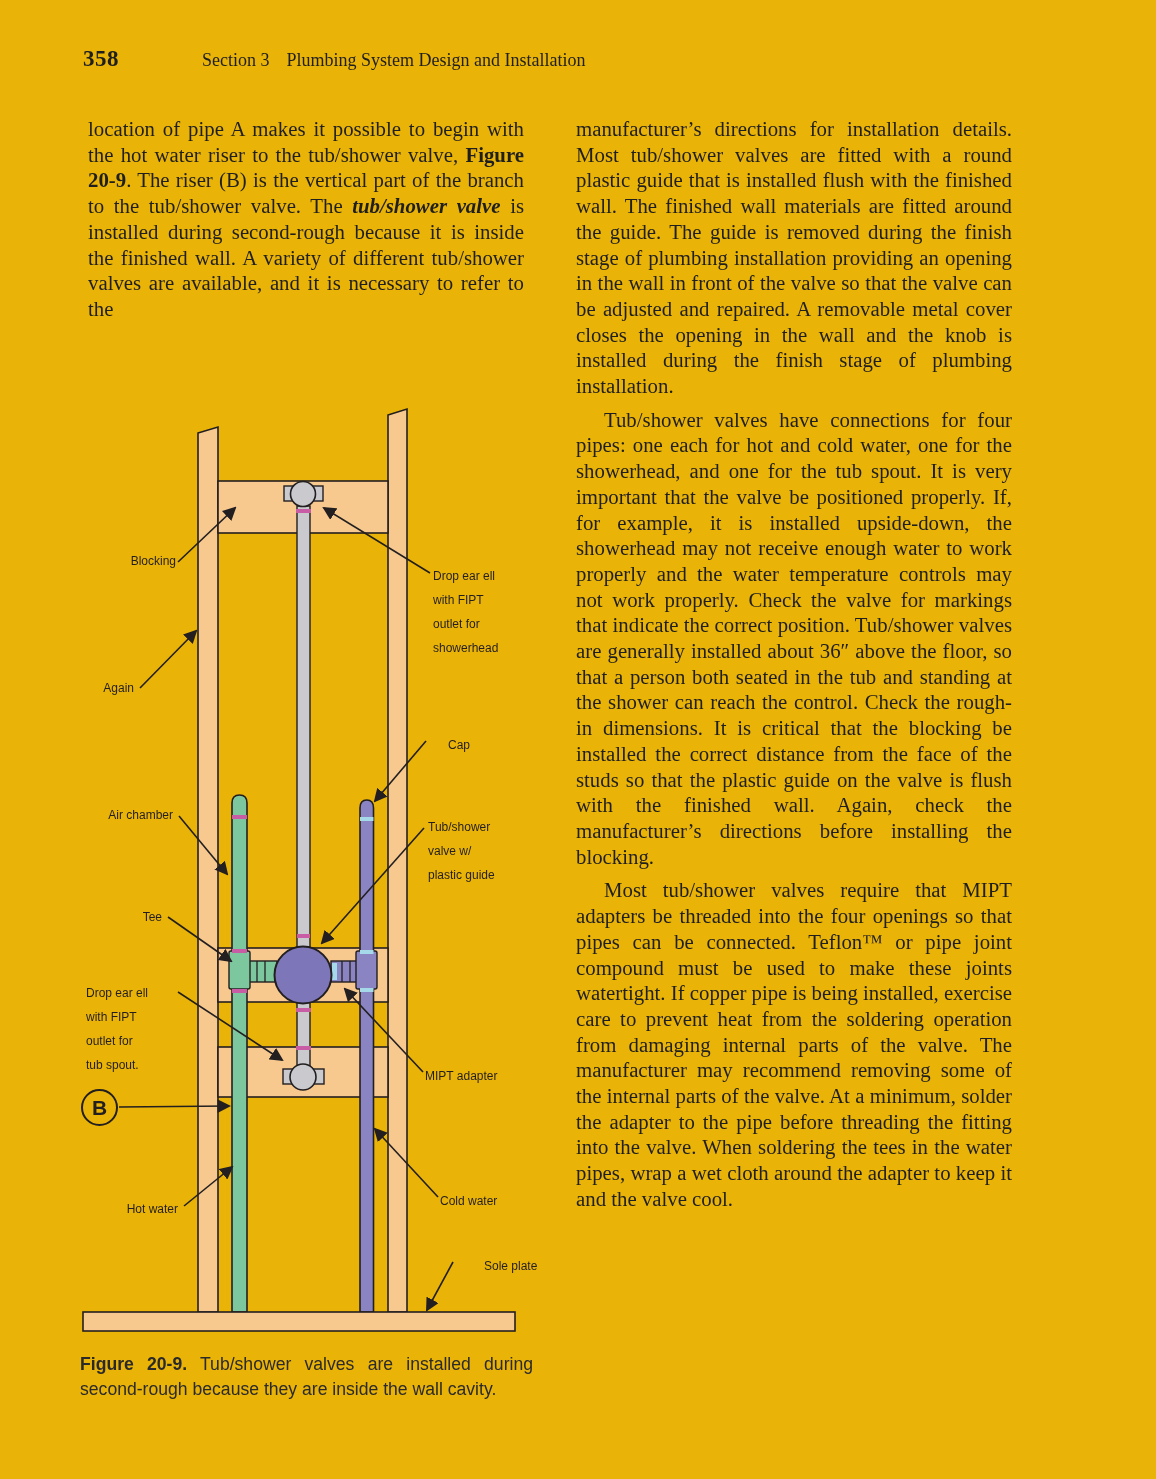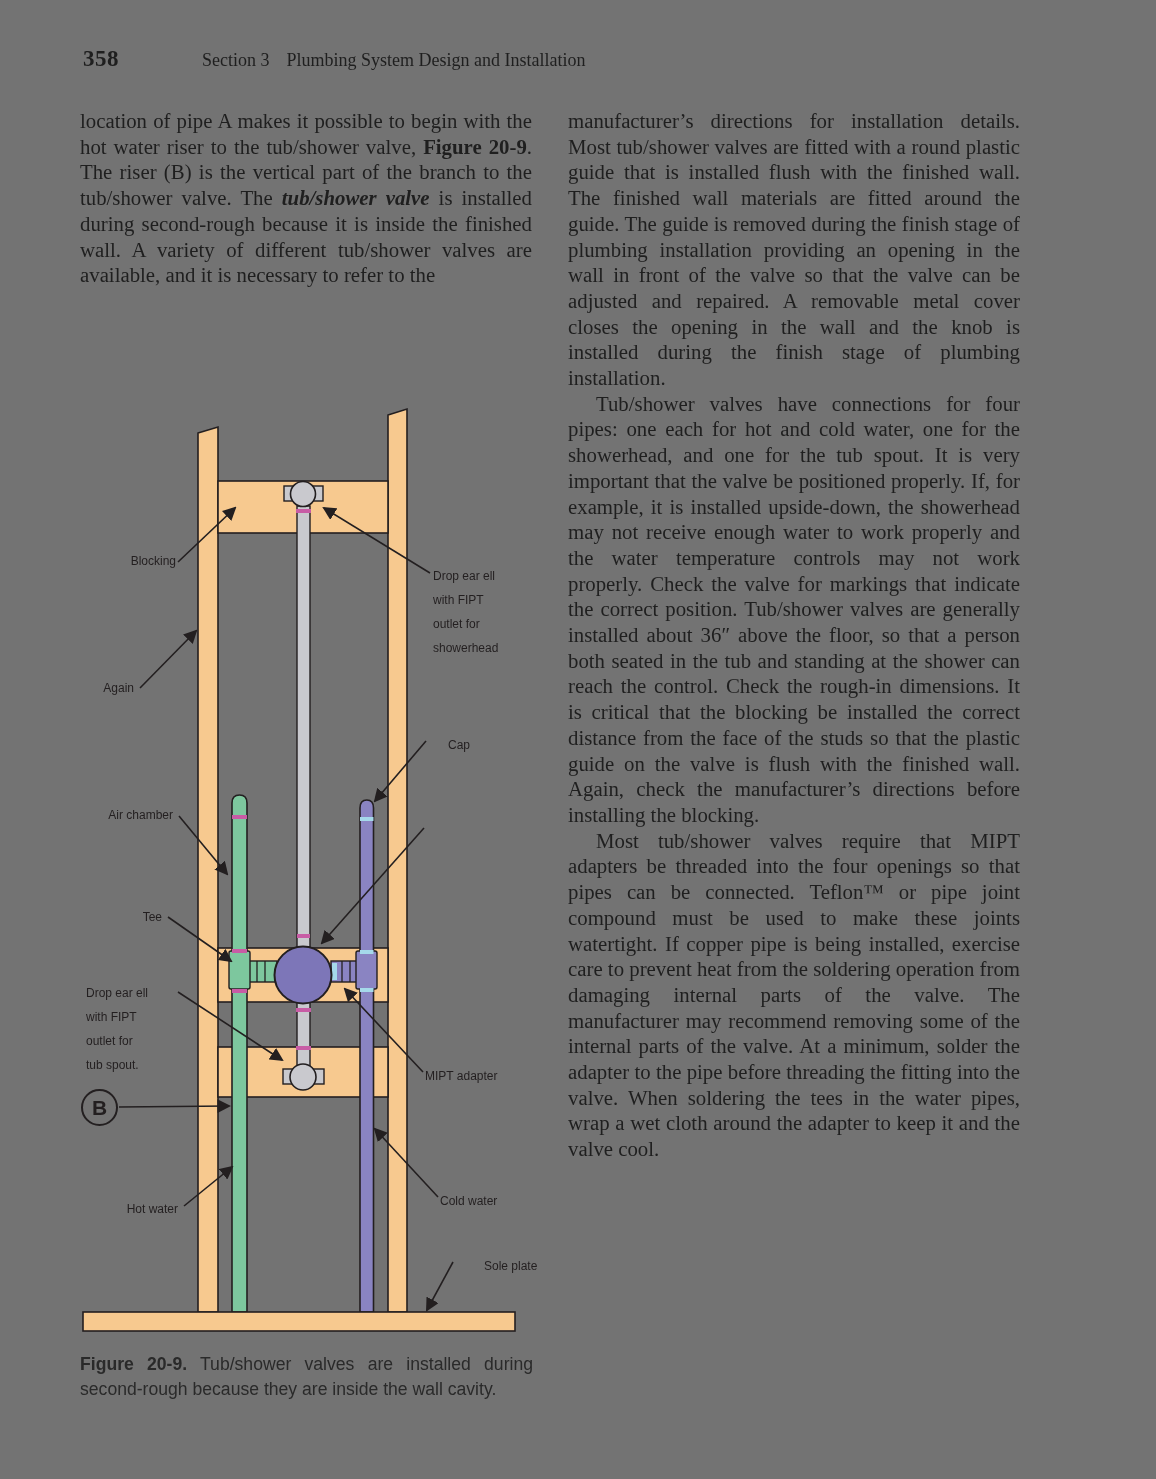--- a/index.html
+++ b/index.html
@@ -1,25 +1,25 @@
 <!DOCTYPE html>
 <html><head>
 <meta charset="utf-8">
 <style>
   html,body{margin:0;padding:0;background:#ffffff;}
-  .page{position:relative;width:1156px;height:1479px;background:#737373;overflow:hidden;
+  .page{position:relative;width:1156px;height:1479px;background:#eab308;overflow:hidden;
         font-family:"Liberation Serif", serif;color:#1f1f1f;}
   
   .hdr{position:absolute;left:83px;top:46px;display:flex;align-items:baseline;}
   .pageno{font-size:23px;font-weight:bold;letter-spacing:.5px;}
   .sect{font-size:18px;margin-left:83px;}
   .htitle{font-size:18px;margin-left:17px;}
   
   .col{position:absolute;width:452px;font-size:20.8px;line-height:25.7px;text-align:justify;}
-  .col p{margin:0;}
+  .col p{margin:8px;}
   .col p.indent{text-indent:28px;}
   .leftcol{left:80px;top:108px;}
   .rightcol{left:568px;top:108px;}
   b.inl{font-weight:bold;}
   .bi{font-weight:bold;font-style:italic;}
   
   .defblock{position:absolute;left:568px;top:1302px;width:452px;}
   .rule{height:5px;width:100%;}
   .def{margin:9px 0 0 0;font-size:20px;line-height:25px;text-align:justify;}
   
@@ -137,20 +137,23 @@
 
     <div class="figlabel ralign" style="left:80px;top:549px;width:96px;">Blocking</div>
     <div class="figlabel ralign" style="left:80px;top:676px;width:54px;">Again</div>
     <div class="figlabel" style="left:433px;top:564px;width:110px;">Drop ear ell
 with FIPT
 outlet for
 showerhead</div>
     <div class="figlabel" style="left:428px;top:733px;width:60px;margin-left:20px;">Cap</div>
     <div class="figlabel ralign" style="left:80px;top:803px;width:93px;">Air chamber</div>
     <div class="figlabel ralign" style="left:80px;top:905px;width:82px;text-align:right;">Tee</div>
+    <div class="figlabel" style="left:428px;top:815px;width:115px;">Tub/shower
+valve w/
+plastic guide</div>
     <div class="figlabel" style="left:86px;top:981px;width:100px;">Drop ear ell
 with FIPT
 outlet for
 tub spout.</div>
     <div class="figlabel" style="left:425px;top:1064px;width:110px;">MIPT adapter</div>
     <div class="b-badge">B</div>
     <div class="figlabel ralign" style="left:80px;top:1197px;width:98px;">Hot water</div>
     <div class="figlabel" style="left:440px;top:1189px;width:90px;">Cold water</div>
     <div class="figlabel" style="left:484px;top:1254px;width:80px;">Sole plate</div>
 

